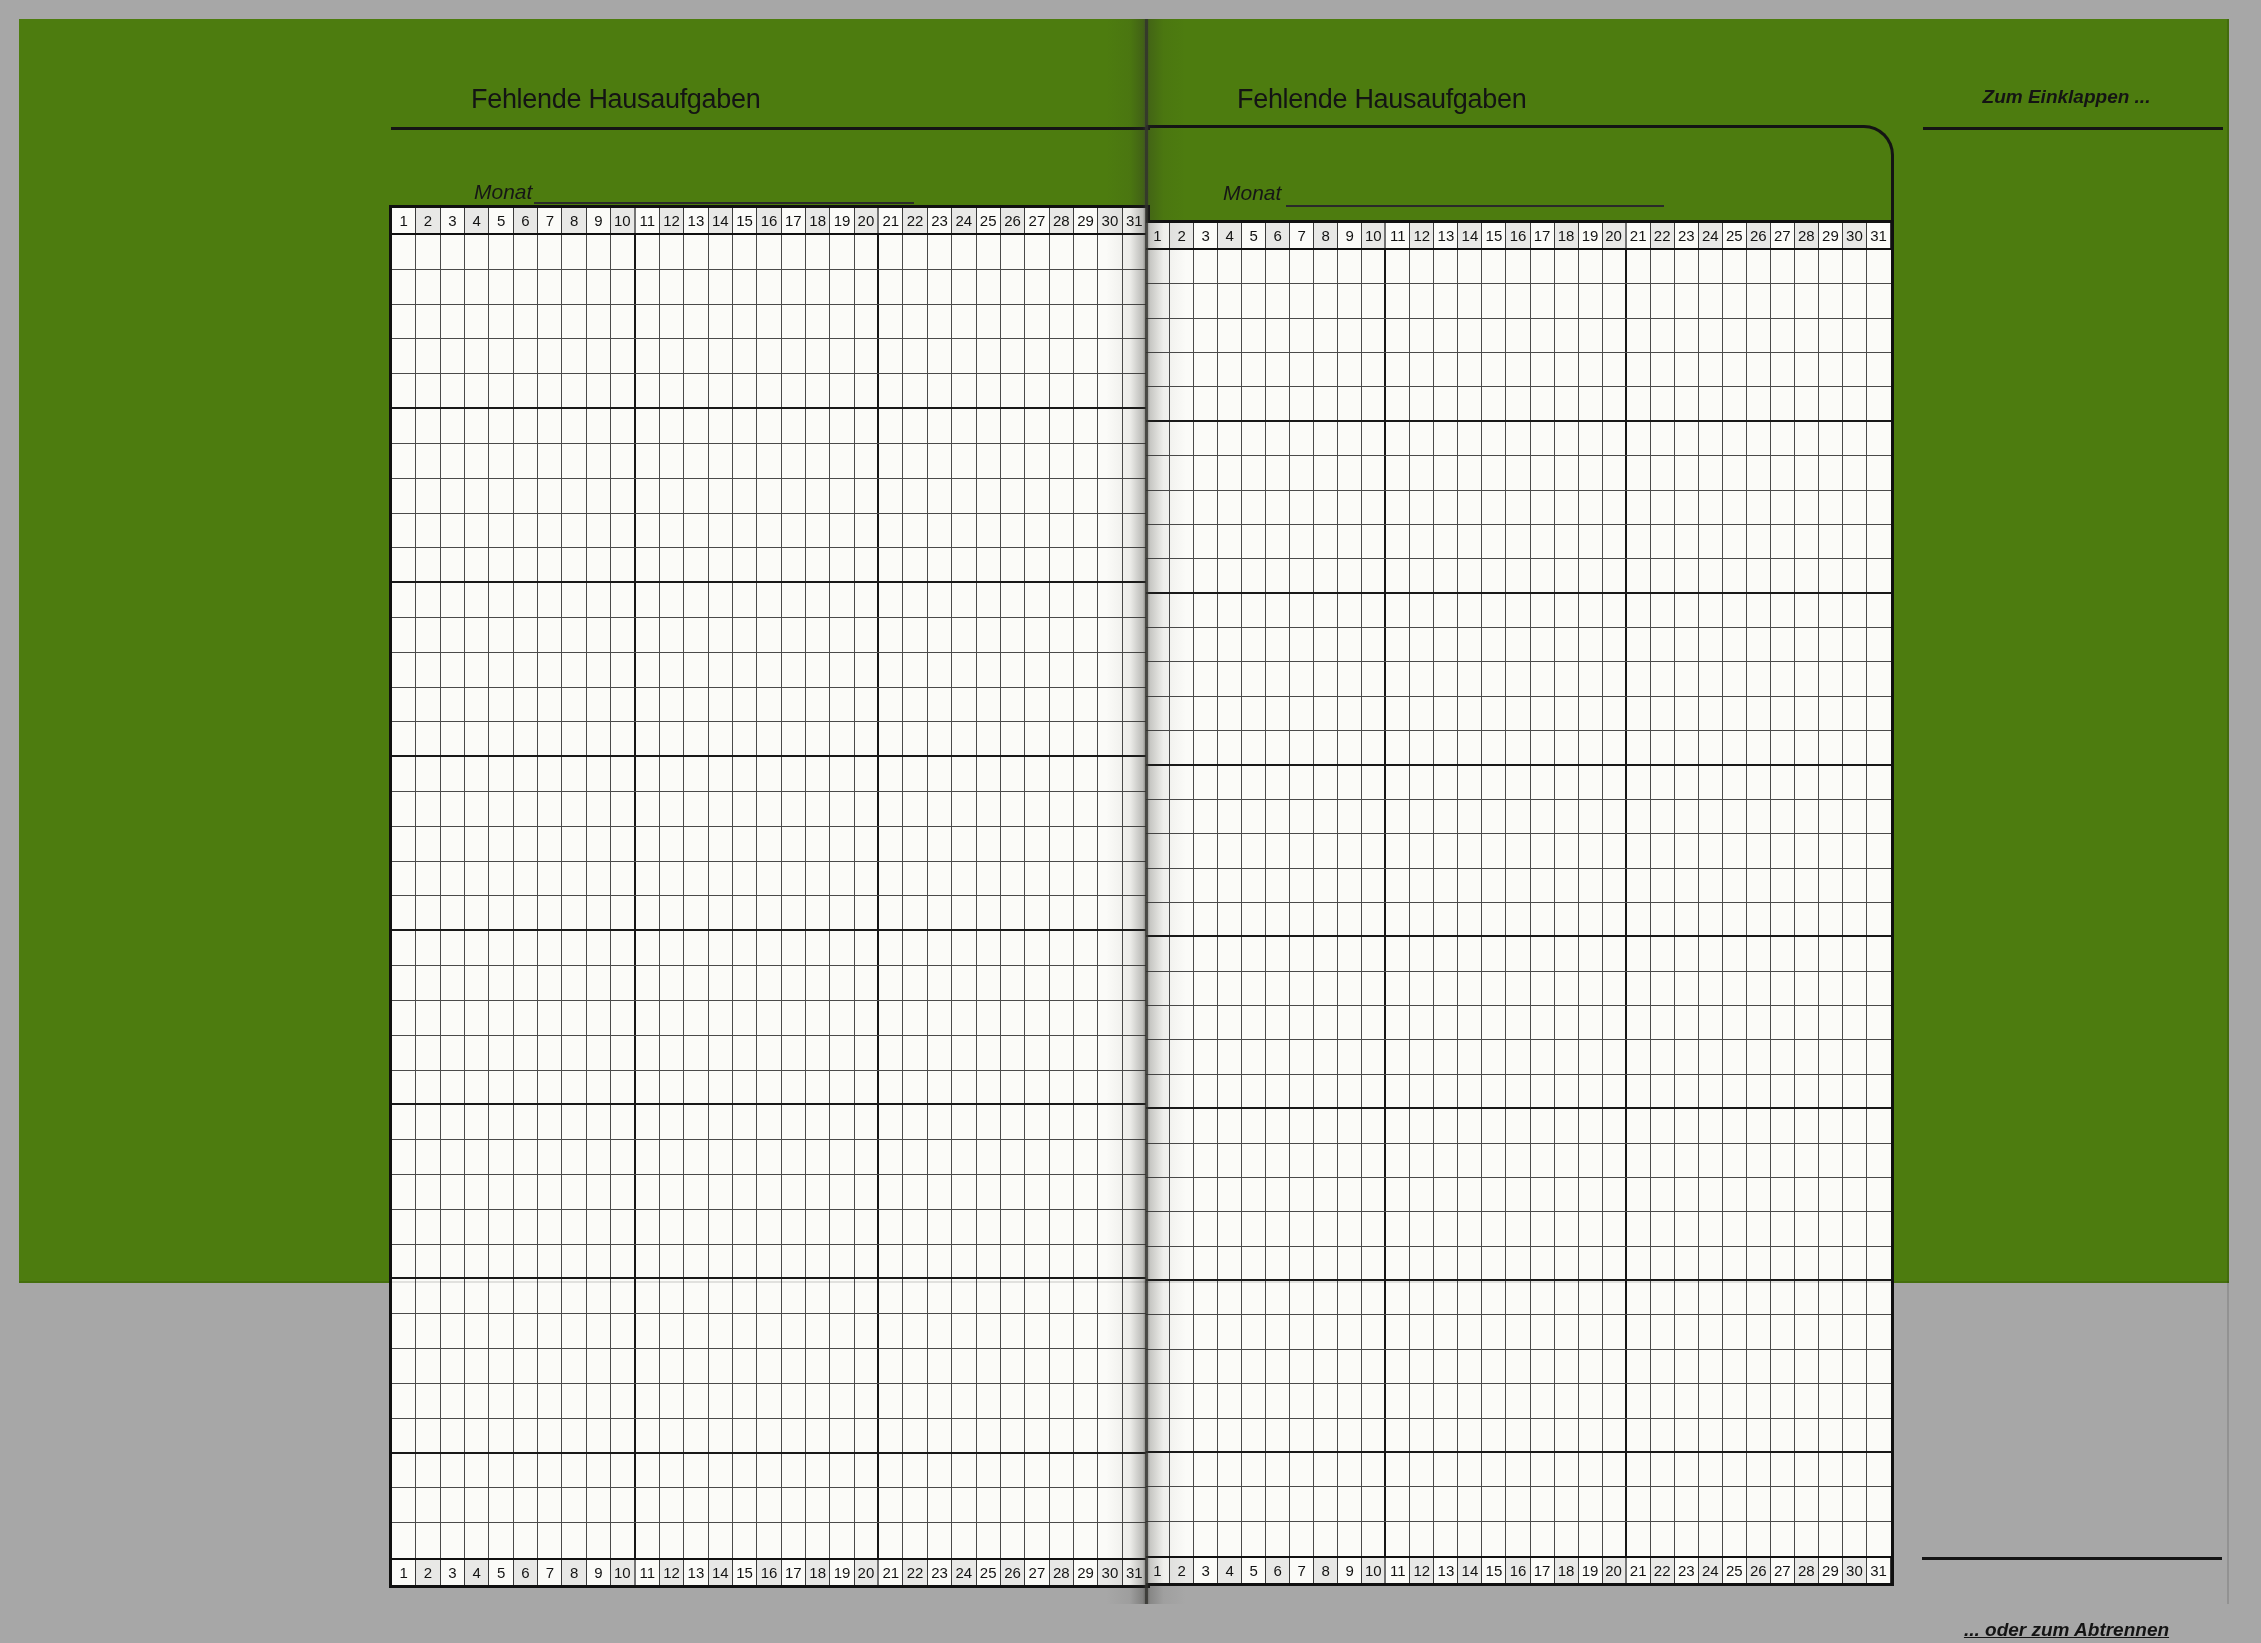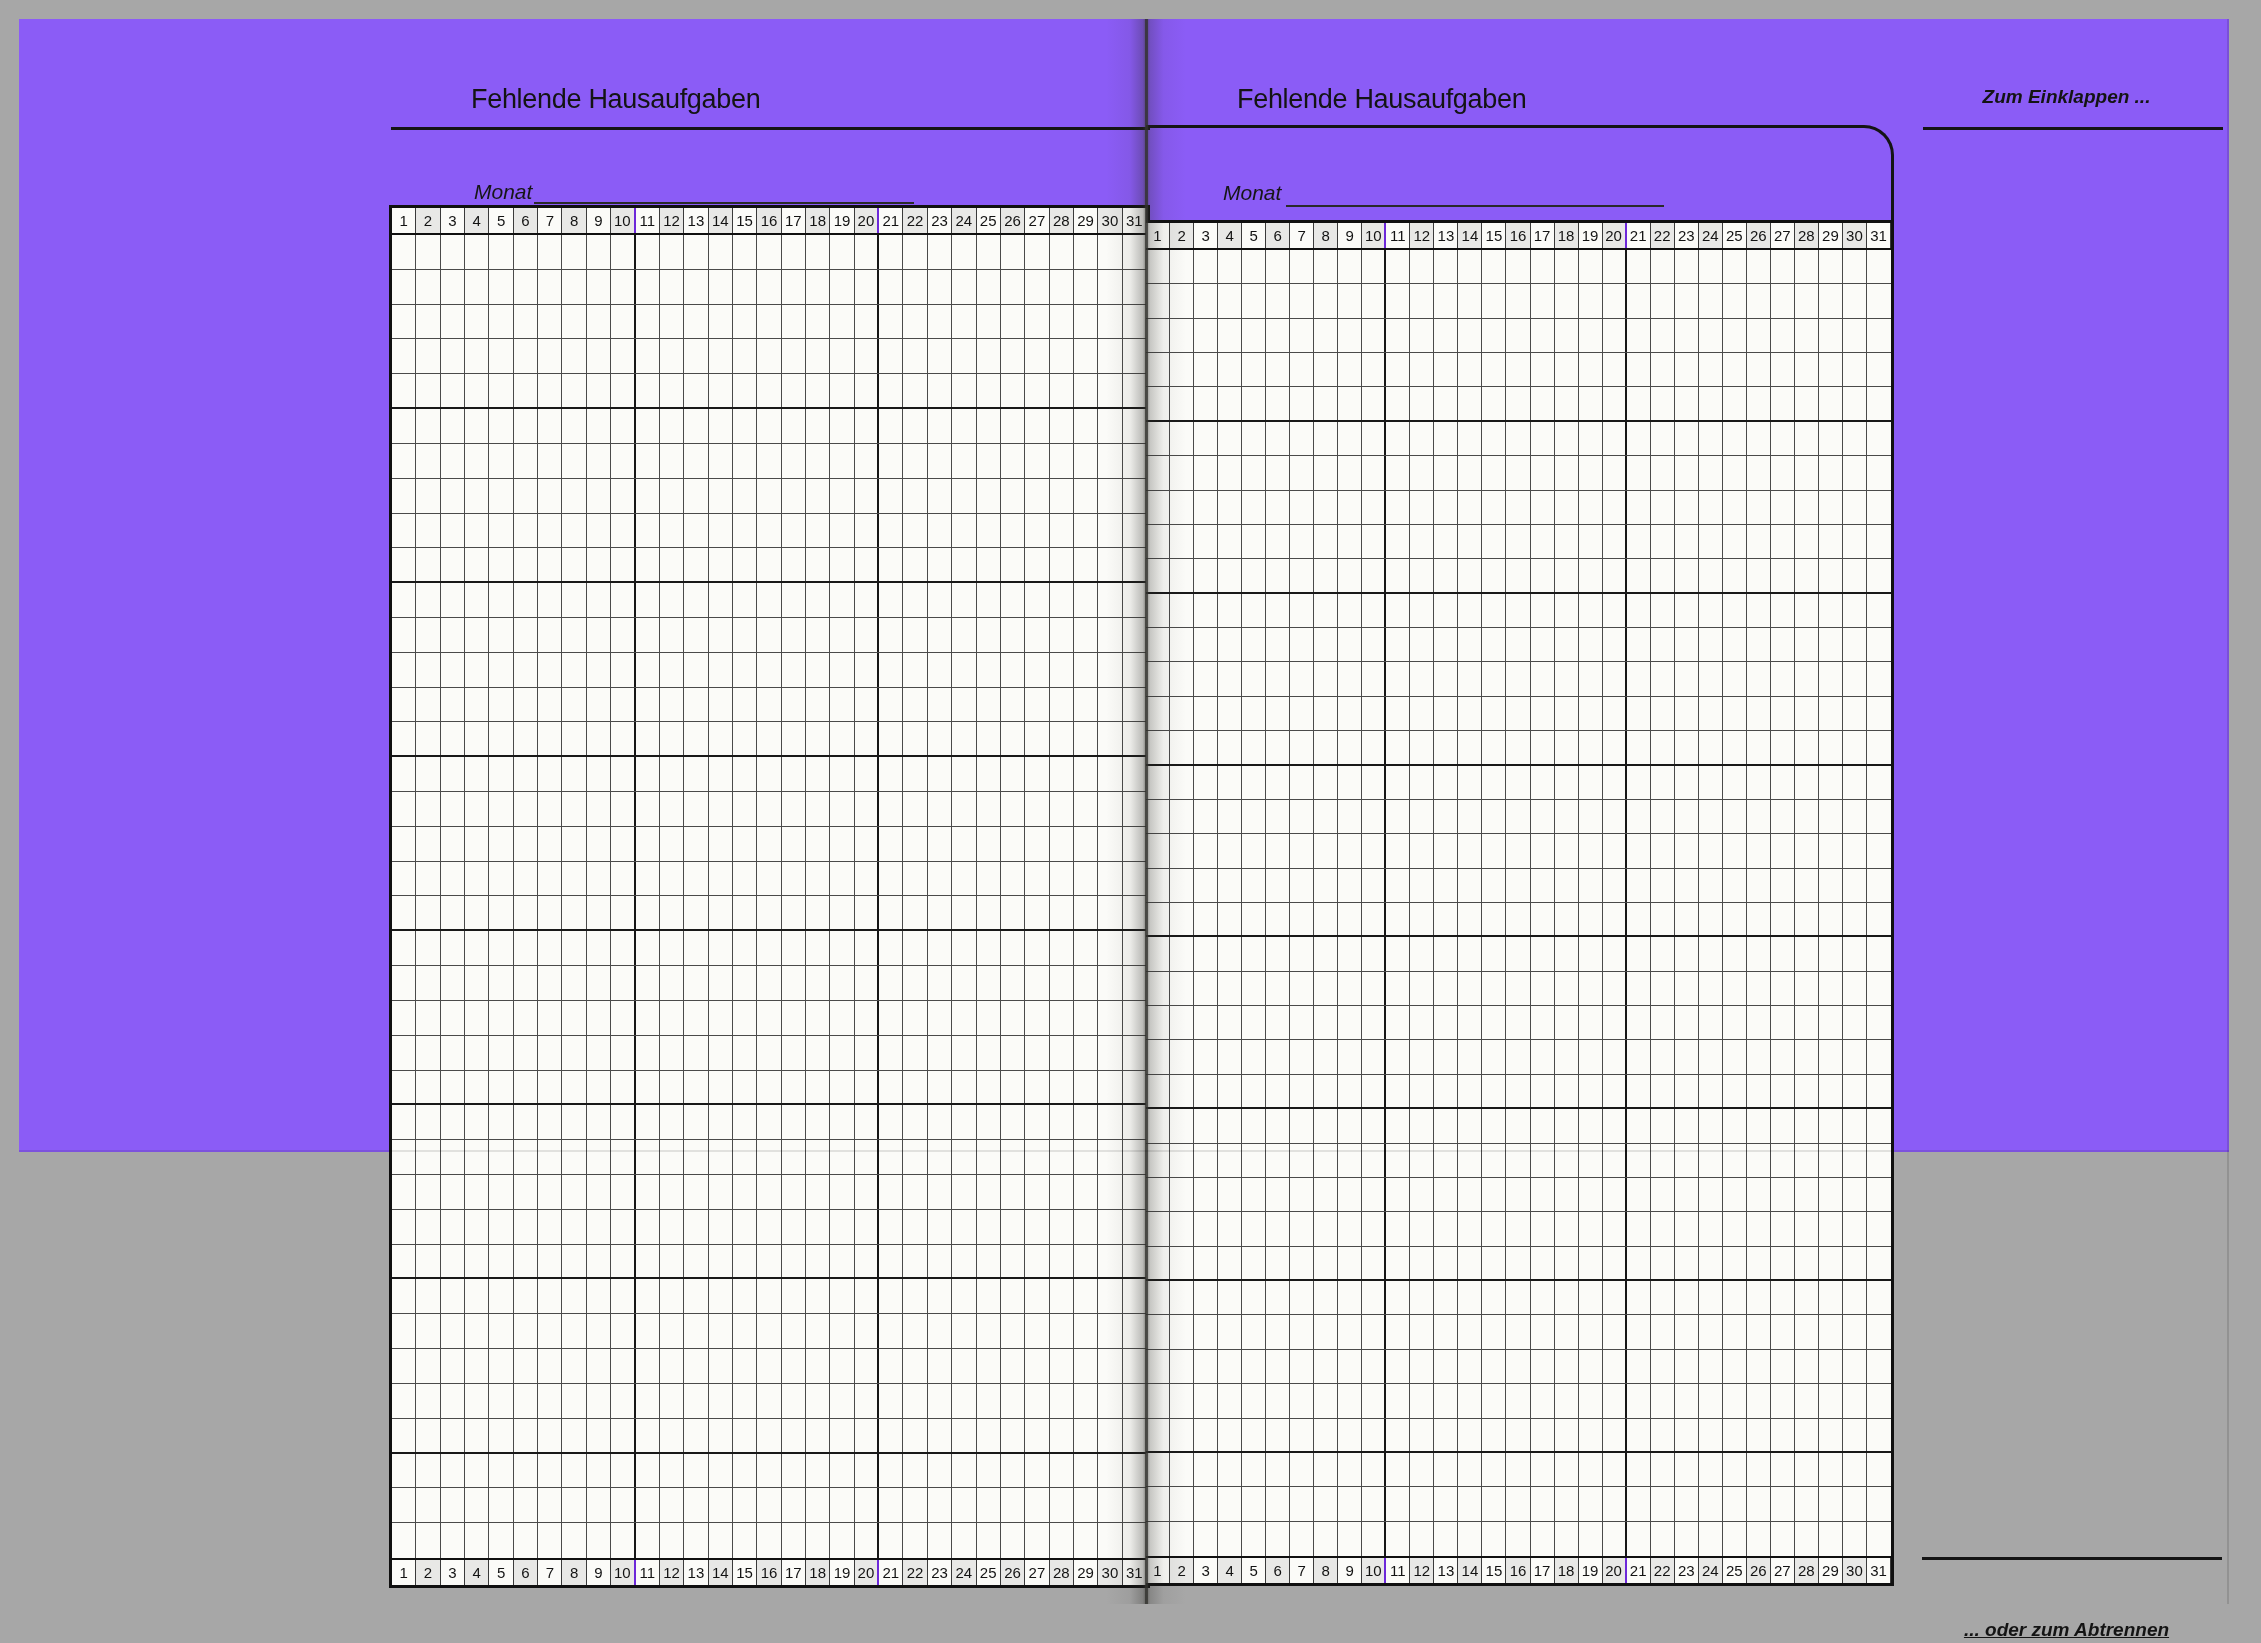--- a/index.html
+++ b/index.html
@@ -5,22 +5,22 @@
   html,body{margin:0;padding:0;}
   body{
     width:2261px;height:1643px;
     background:#a7a7a7;
     font-family:"Liberation Sans","DejaVu Sans",sans-serif;
     color:#111;
     position:relative;
     overflow:hidden;
   }
   .paper{
-    position:absolute;left:19px;top:19px;width:2210px;height:1133px;
-    background:#8b5cf6;
+    position:absolute;left:19px;top:19px;width:2210px;height:1264px;
+    background:#4d7c0f;
   }
   
   .page-title{
     position:absolute;
     font-size:27px;letter-spacing:-0.3px;font-weight:400;color:#141414;
     white-space:nowrap;
   }
   .title-rule{position:absolute;background:#151515;}
   .monat-label{
     position:absolute;font-size:21px;color:#161616;white-space:nowrap;font-style:italic;
@@ -52,21 +52,21 @@
     border-right:1.4px solid #4a4a4a;
     box-sizing:border-box;
   }
   .cell:last-child{border-right:none;}
   .cell.decade{border-right:2px solid #161616;}
   .hdr-row .cell{
     display:flex;align-items:center;justify-content:center;
     font-size:15px;color:#131313;
     border-right:1.4px solid #3a3a3a;
   }
-  .hdr-row .cell.decade{border-right:2px solid #6d28d9;text-align:center;}
+  .hdr-row .cell.decade{border-right:2px solid #737373;text-align:center;}
   .hdr-row .cell.shaded{background:#e8e8e6;}
   
   .right-frame{
     position:absolute;left:1127px;top:106px;width:748px;height:1460px;
     border-top:3.4px solid #141414;border-right:3.4px solid #141414;
     border-top-right-radius:30px;
     box-sizing:border-box;
     pointer-events:none;
   }
   

